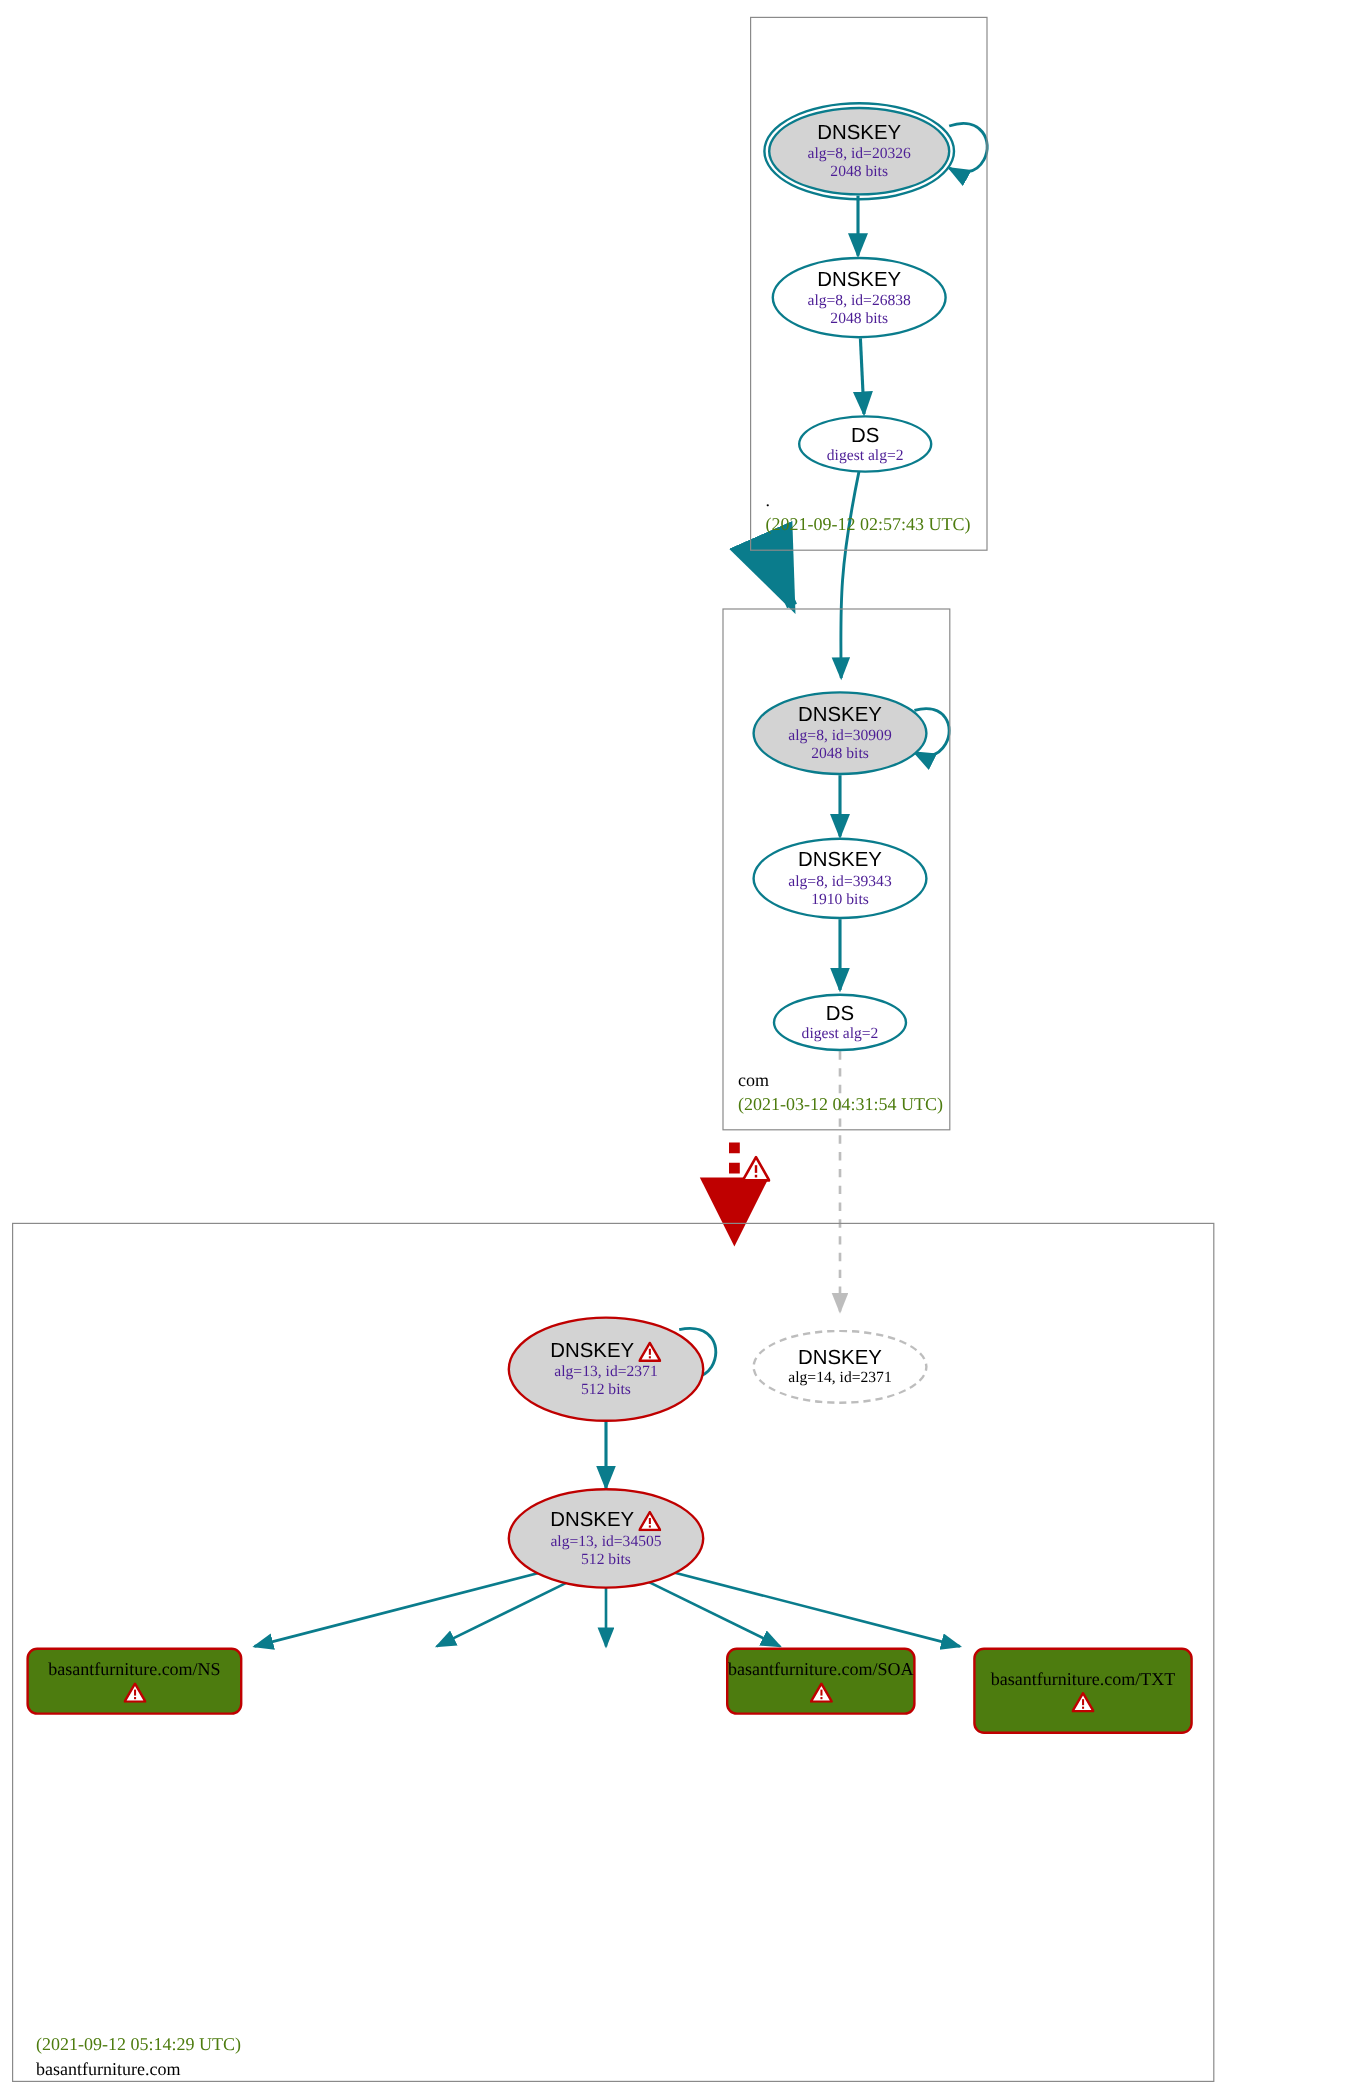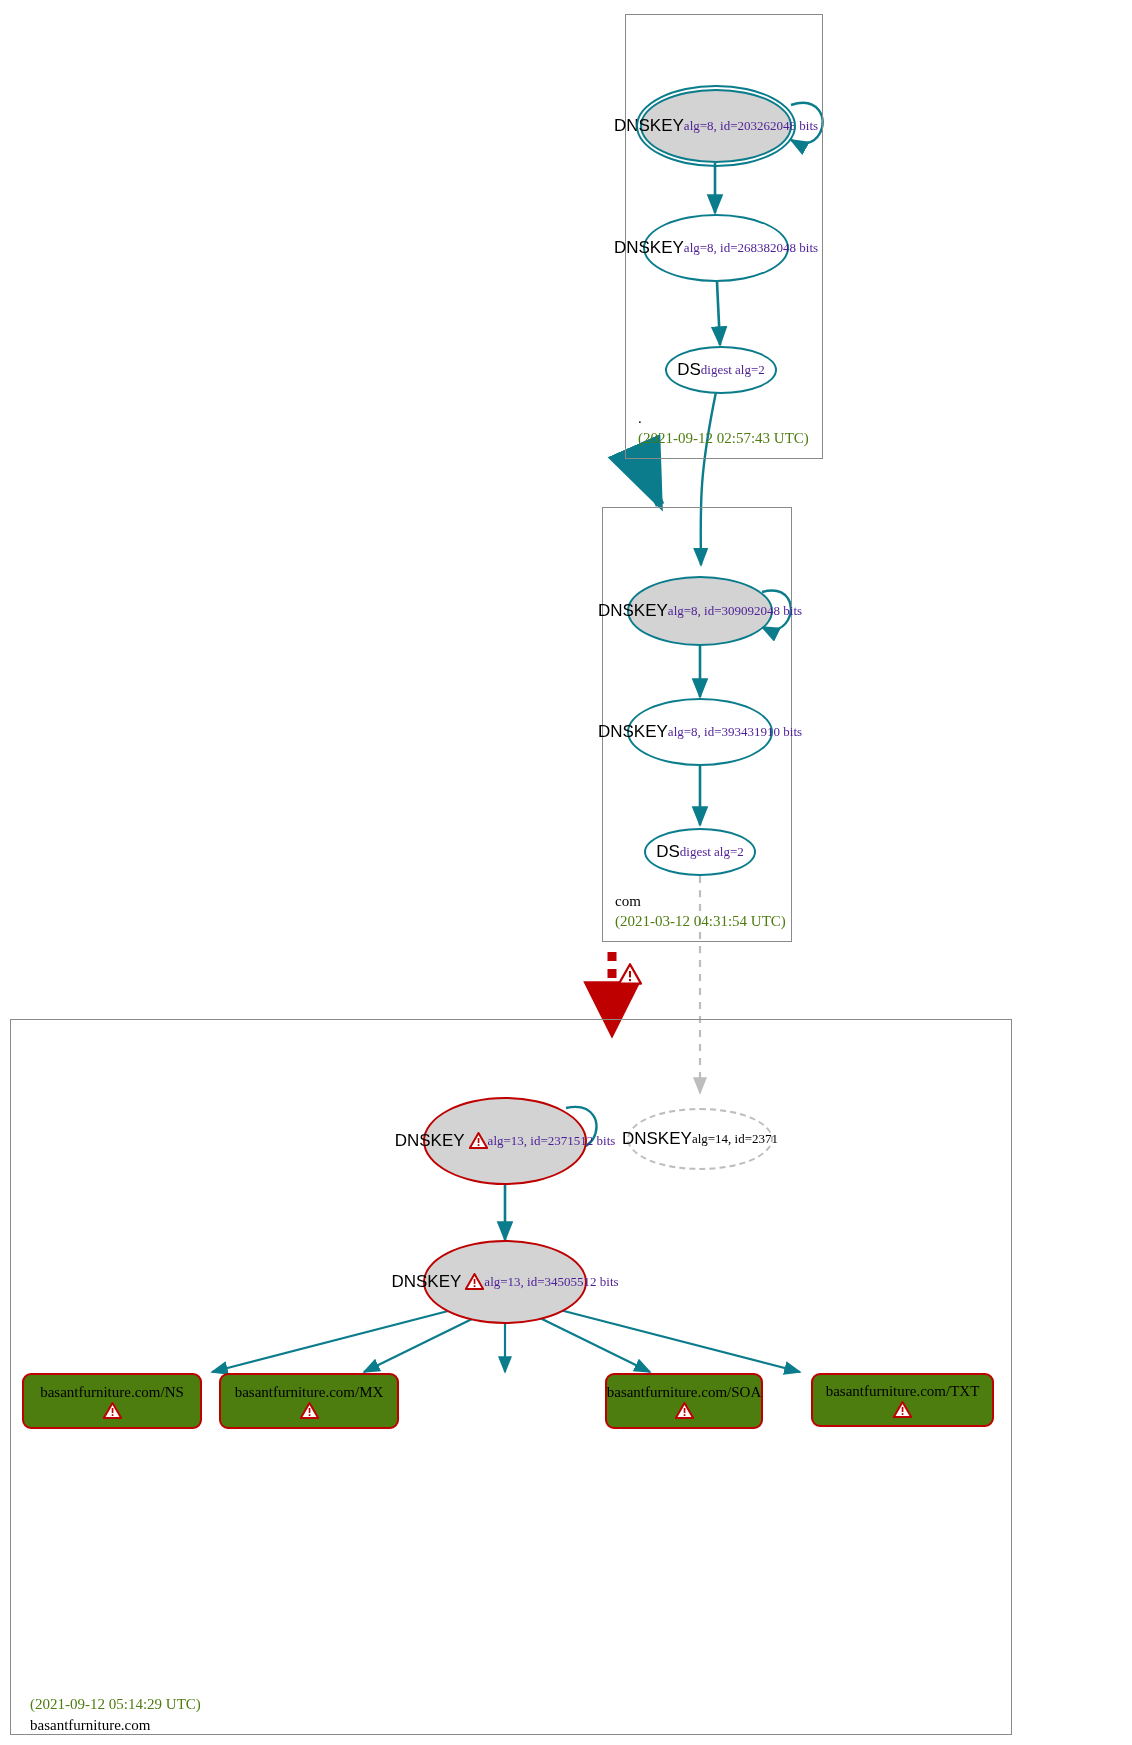--- a/index.html
+++ b/index.html
@@ -48,21 +48,21 @@
     color: #4d7c0f;
     white-space: nowrap;
   }
 
   
   .node {
     position: absolute;
     box-sizing: border-box;
     border-radius: 50%;
     display: flex;
-    flex-direction: row;
+    flex-direction: column;
     align-items: center;
     justify-content: center;
     text-align: center;
     line-height: 1.15;
   }
   .node .ttl {
     font-family: "Liberation Sans", sans-serif;
     font-size: 17px;
     color: #000;
     display: flex;
@@ -284,44 +284,34 @@
     <span class="rrname">basantfurniture.com/NS</span>
     <span class="warn">
       <svg viewBox="0 0 19 17" width="19" height="17" xmlns="http://www.w3.org/2000/svg">
         <path d="M9.5 1 L18.2 16 L0.8 16 Z" fill="#ffffff" stroke="#bf0000" stroke-width="2" stroke-linejoin="round"></path>
         <rect x="8.7" y="6" width="1.7" height="5" fill="#bf0000"></rect>
         <rect x="8.7" y="12.2" width="1.7" height="1.8" fill="#bf0000"></rect>
       </svg>
     </span>
   </div>
 
-  <div class="rrset" style="left:219px; top:1373px; width:180px; height:56px;">
-    <span class="rrname">basantfurniture.com/MX</span>
-    <span class="warn">
-      <svg viewBox="0 0 19 17" width="19" height="17" xmlns="http://www.w3.org/2000/svg">
-        <path d="M9.5 1 L18.2 16 L0.8 16 Z" fill="#ffffff" stroke="#bf0000" stroke-width="2" stroke-linejoin="round"></path>
-        <rect x="8.7" y="6" width="1.7" height="5" fill="#bf0000"></rect>
-        <rect x="8.7" y="12.2" width="1.7" height="1.8" fill="#bf0000"></rect>
-      </svg>
-    </span>
-  </div>
 
 
   <div class="rrset" style="left:605px; top:1373px; width:158px; height:56px;">
     <span class="rrname">basantfurniture.com/SOA</span>
     <span class="warn">
       <svg viewBox="0 0 19 17" width="19" height="17" xmlns="http://www.w3.org/2000/svg">
         <path d="M9.5 1 L18.2 16 L0.8 16 Z" fill="#ffffff" stroke="#bf0000" stroke-width="2" stroke-linejoin="round"></path>
         <rect x="8.7" y="6" width="1.7" height="5" fill="#bf0000"></rect>
         <rect x="8.7" y="12.2" width="1.7" height="1.8" fill="#bf0000"></rect>
       </svg>
     </span>
   </div>
 
-  <div class="rrset" style="left:811px; top:1373px; width:183px; height:54px;justify-content:center;">
+  <div class="rrset" style="left:811px; top:1373px; width:183px; height:72px;justify-content:center;">
     <span class="rrname">basantfurniture.com/TXT</span>
     <span class="warn">
       <svg viewBox="0 0 19 17" width="19" height="17" xmlns="http://www.w3.org/2000/svg">
         <path d="M9.5 1 L18.2 16 L0.8 16 Z" fill="#ffffff" stroke="#bf0000" stroke-width="2" stroke-linejoin="round"></path>
         <rect x="8.7" y="6" width="1.7" height="5" fill="#bf0000"></rect>
         <rect x="8.7" y="12.2" width="1.7" height="1.8" fill="#bf0000"></rect>
       </svg>
     </span>
   </div>
 

